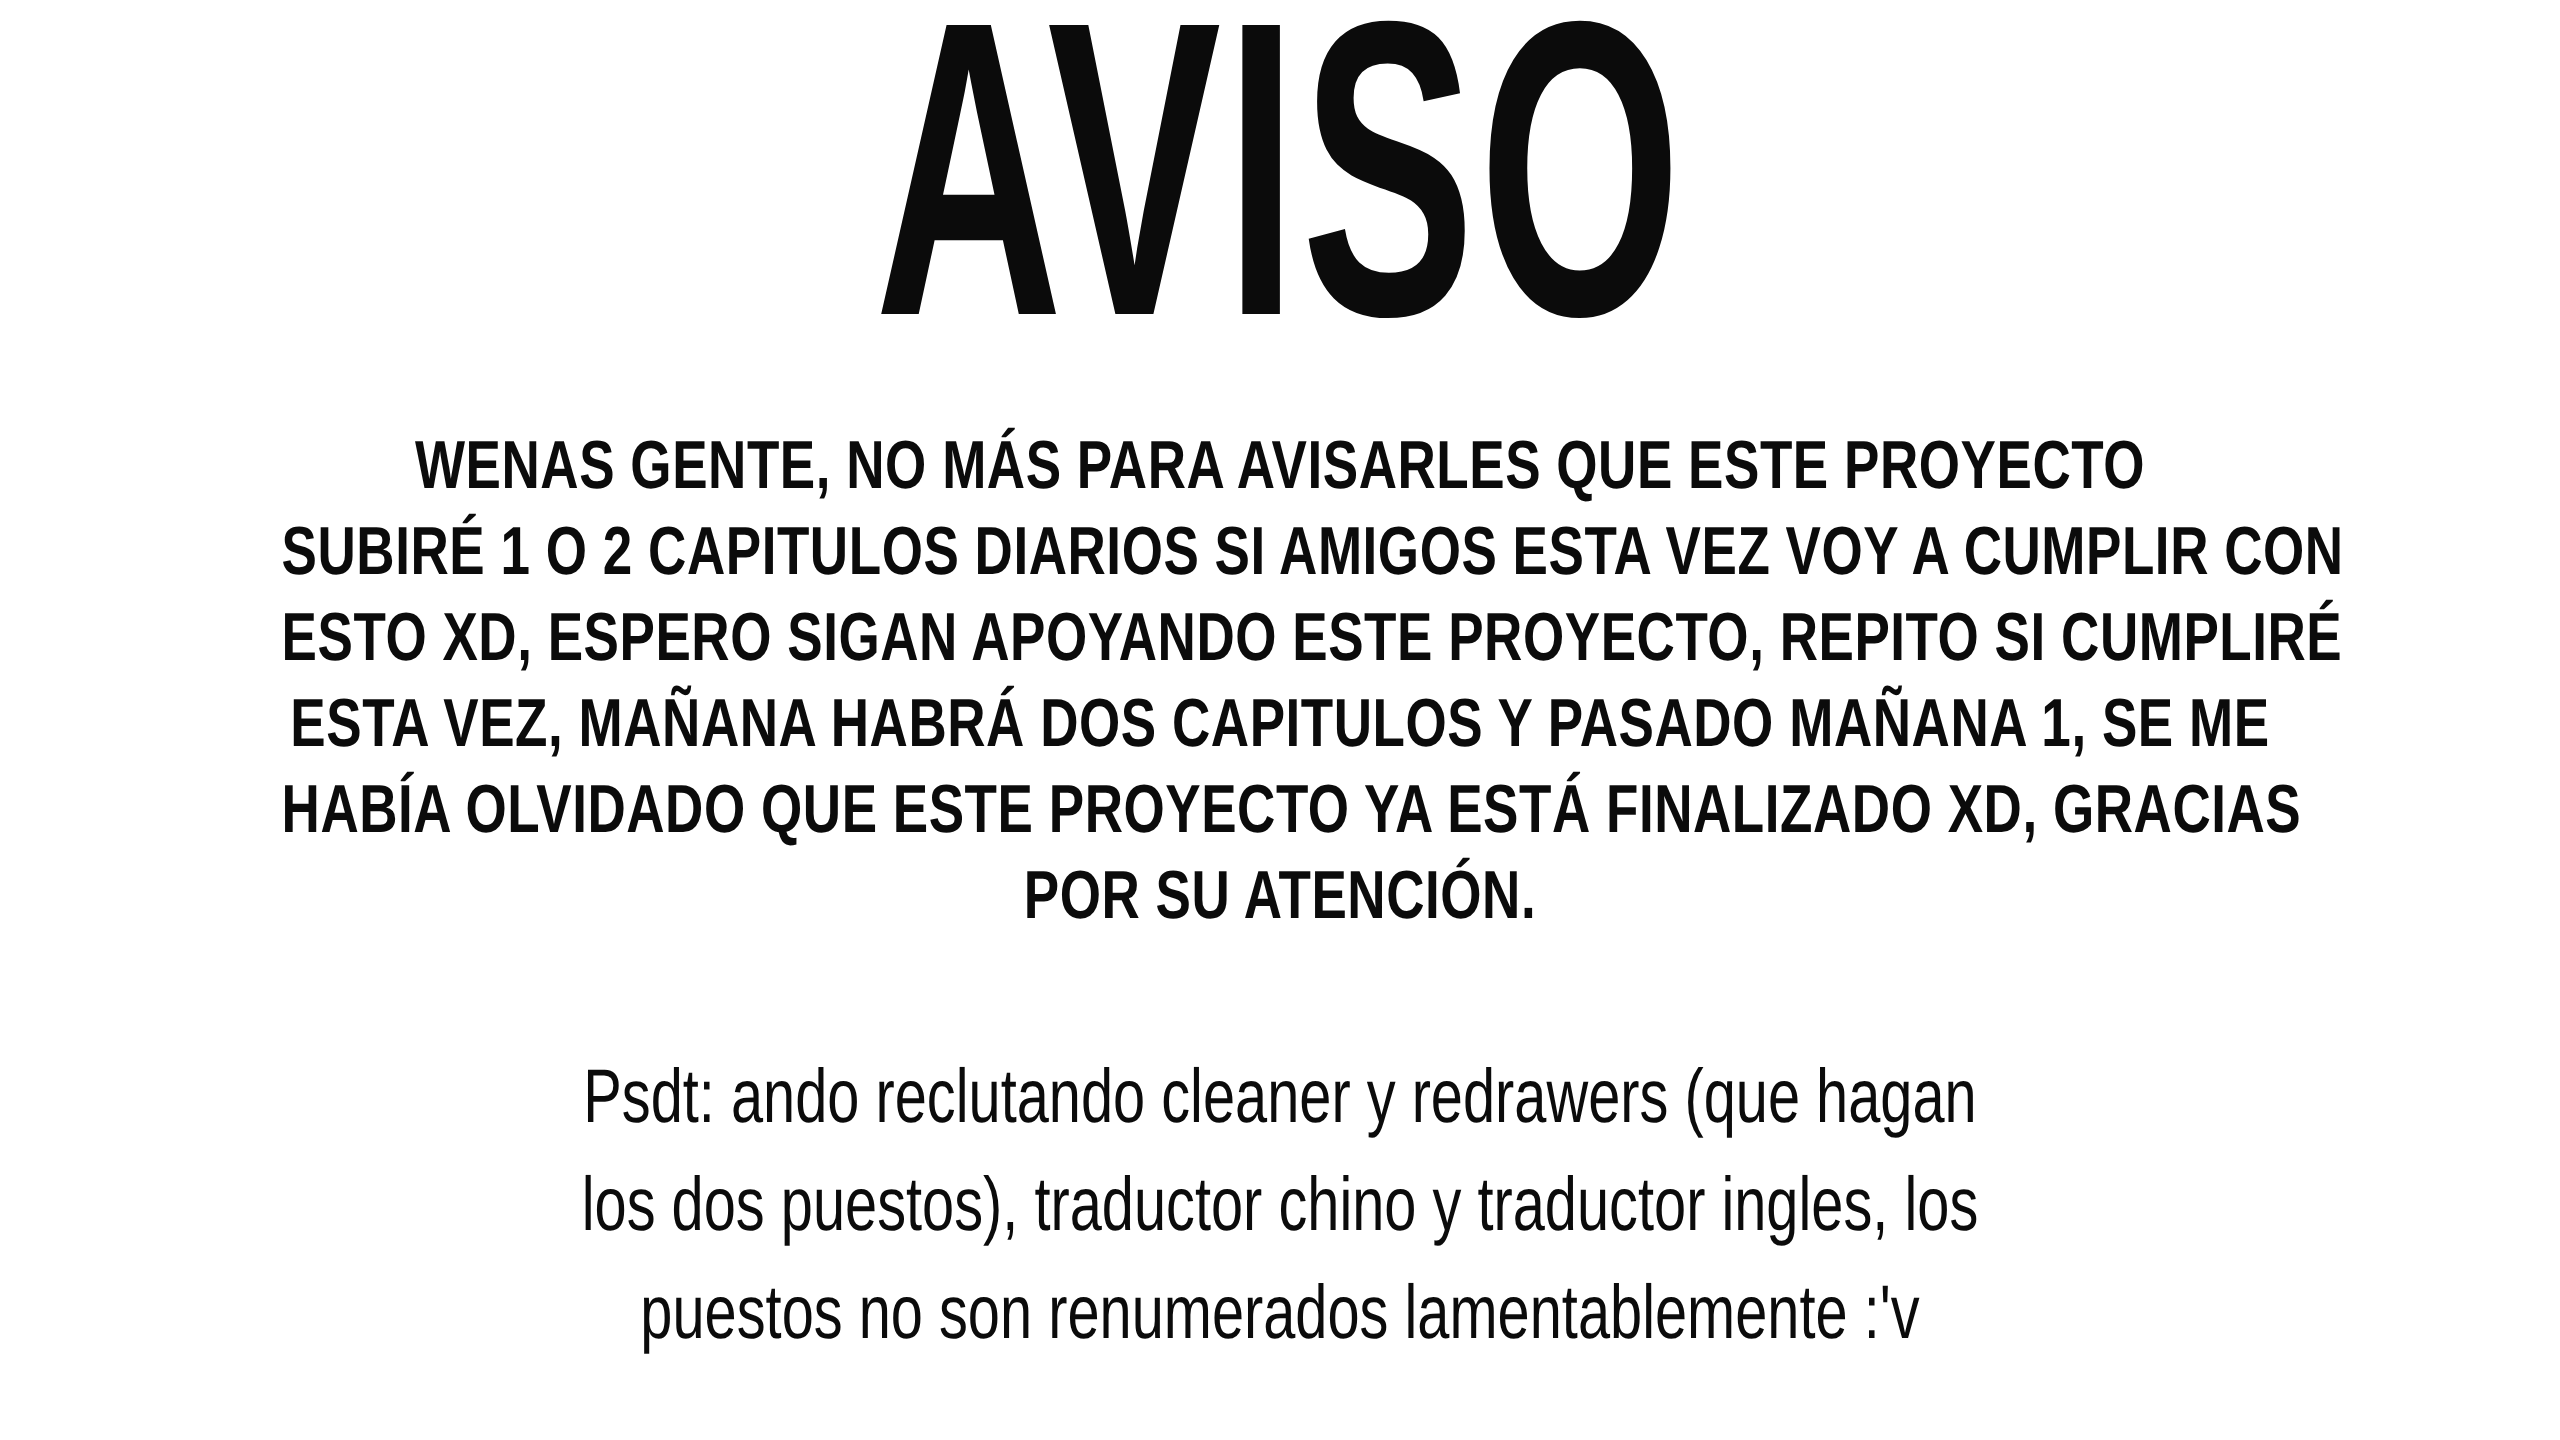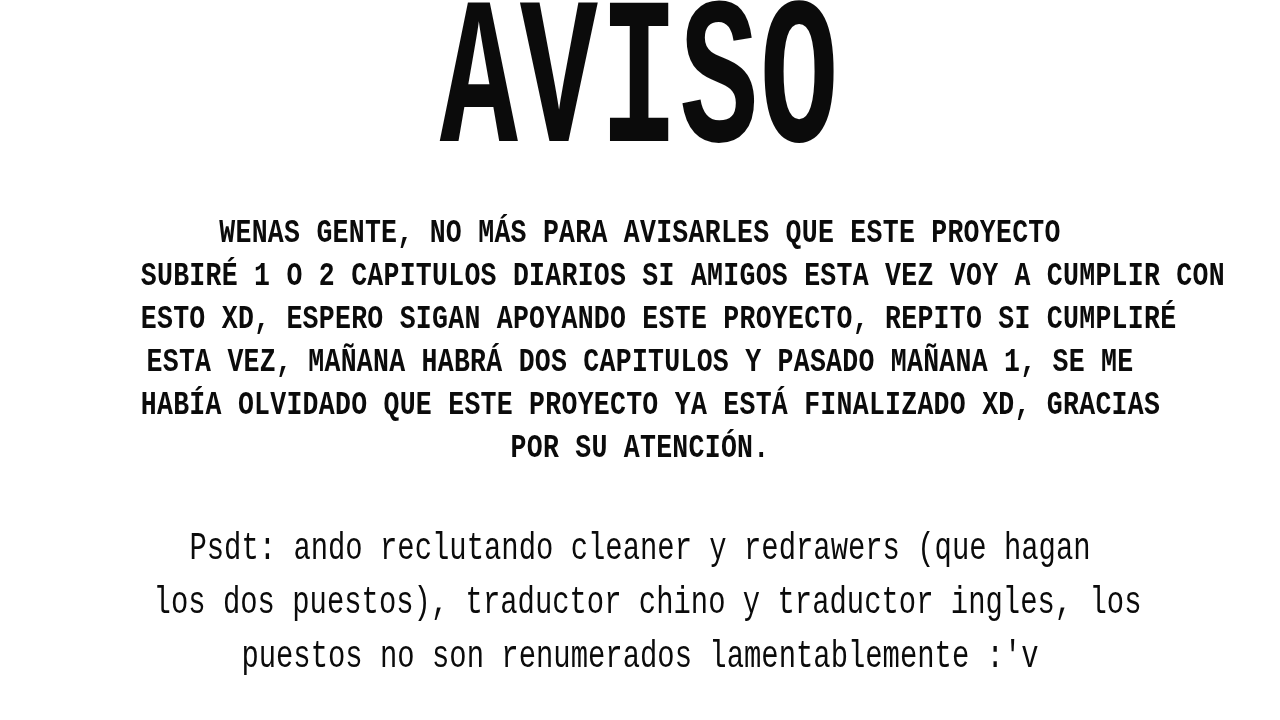--- a/index.html
+++ b/index.html
@@ -11,21 +11,20 @@
     height: 720px;
     overflow: hidden;
     background: var(--page-bg, #ffffff);
     font-family: "Liberation Sans", sans-serif;
     color: var(--ink, #0b0b0b);
     position: relative;
   }
   .page {
     position: absolute;
     inset: 0;
-    font-family: Liberation Mono, monospace;
   }
   
   .title {
     position: absolute;
     top: -20px;
     left: 0;
     width: 100%;
     margin: 0;
     text-align: center;
     font-size: 210px;

